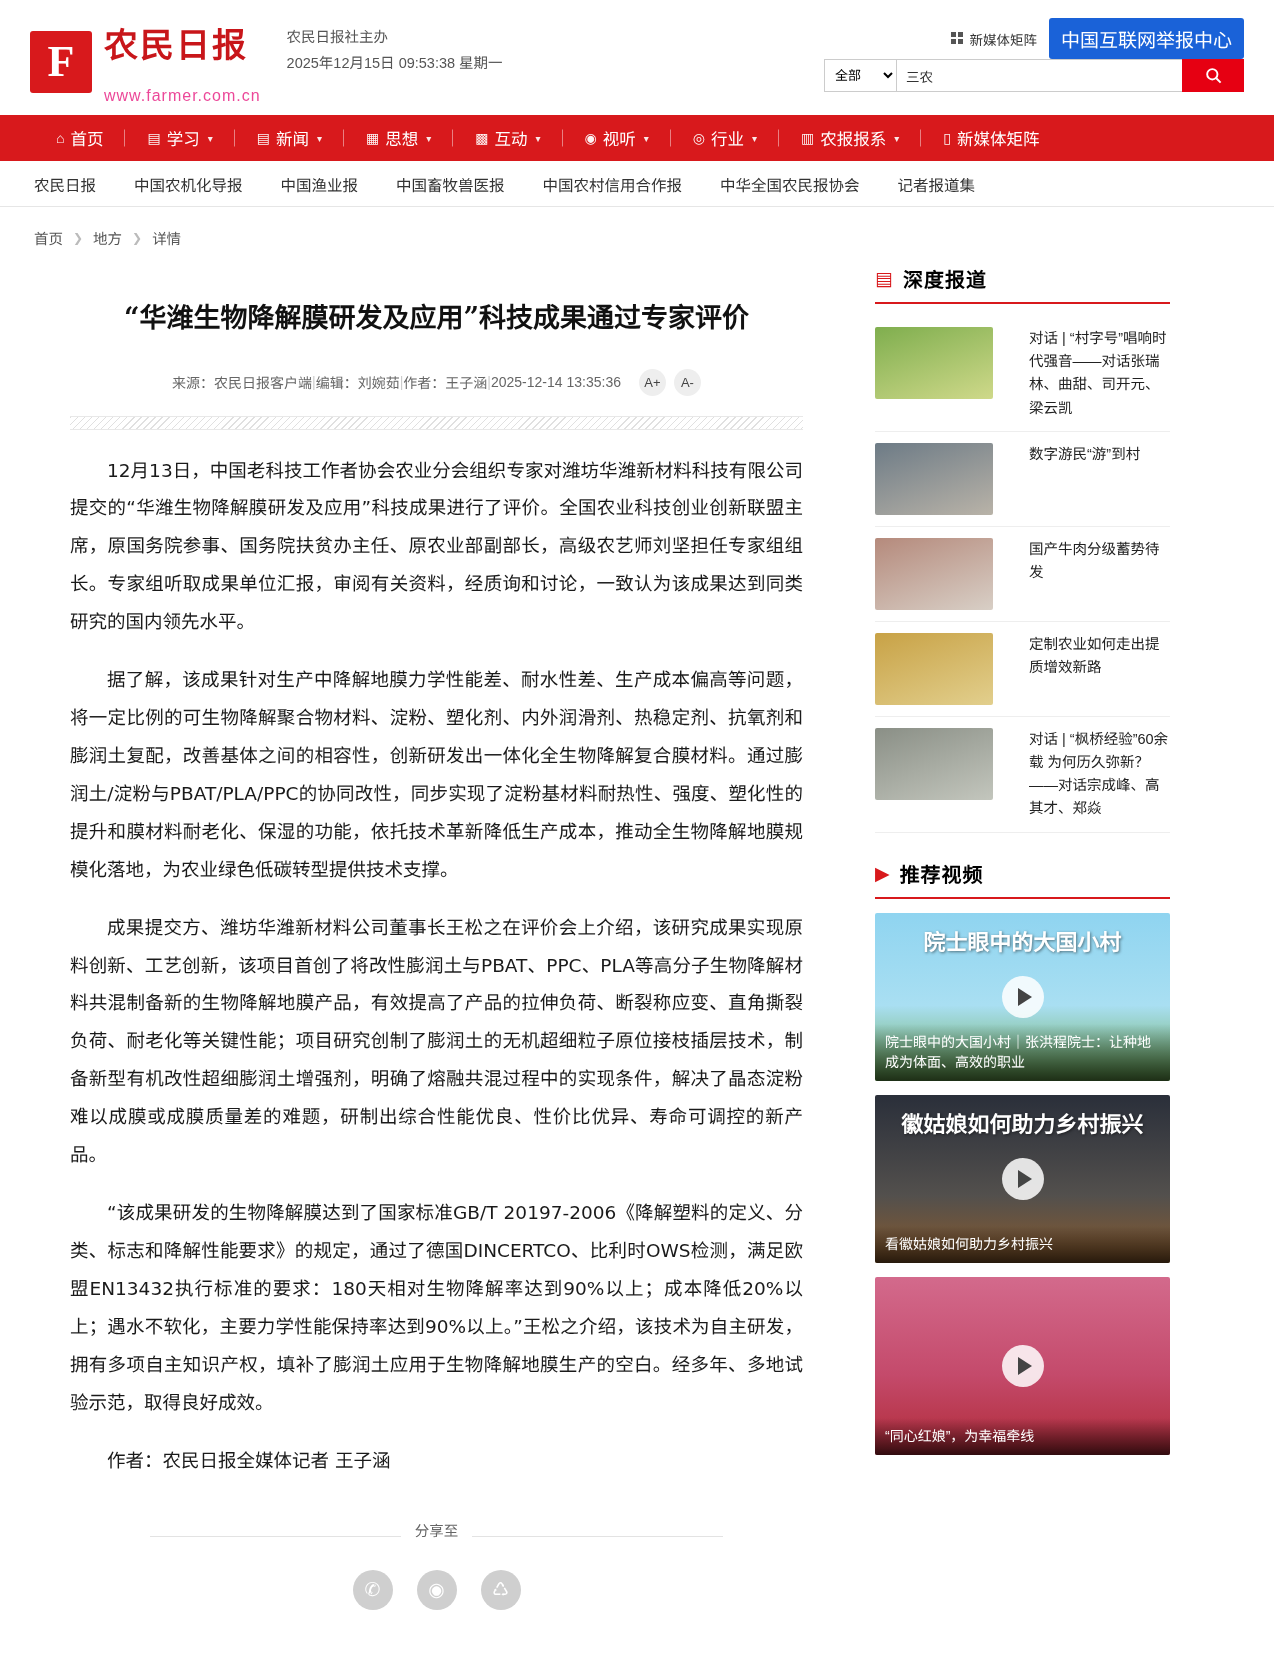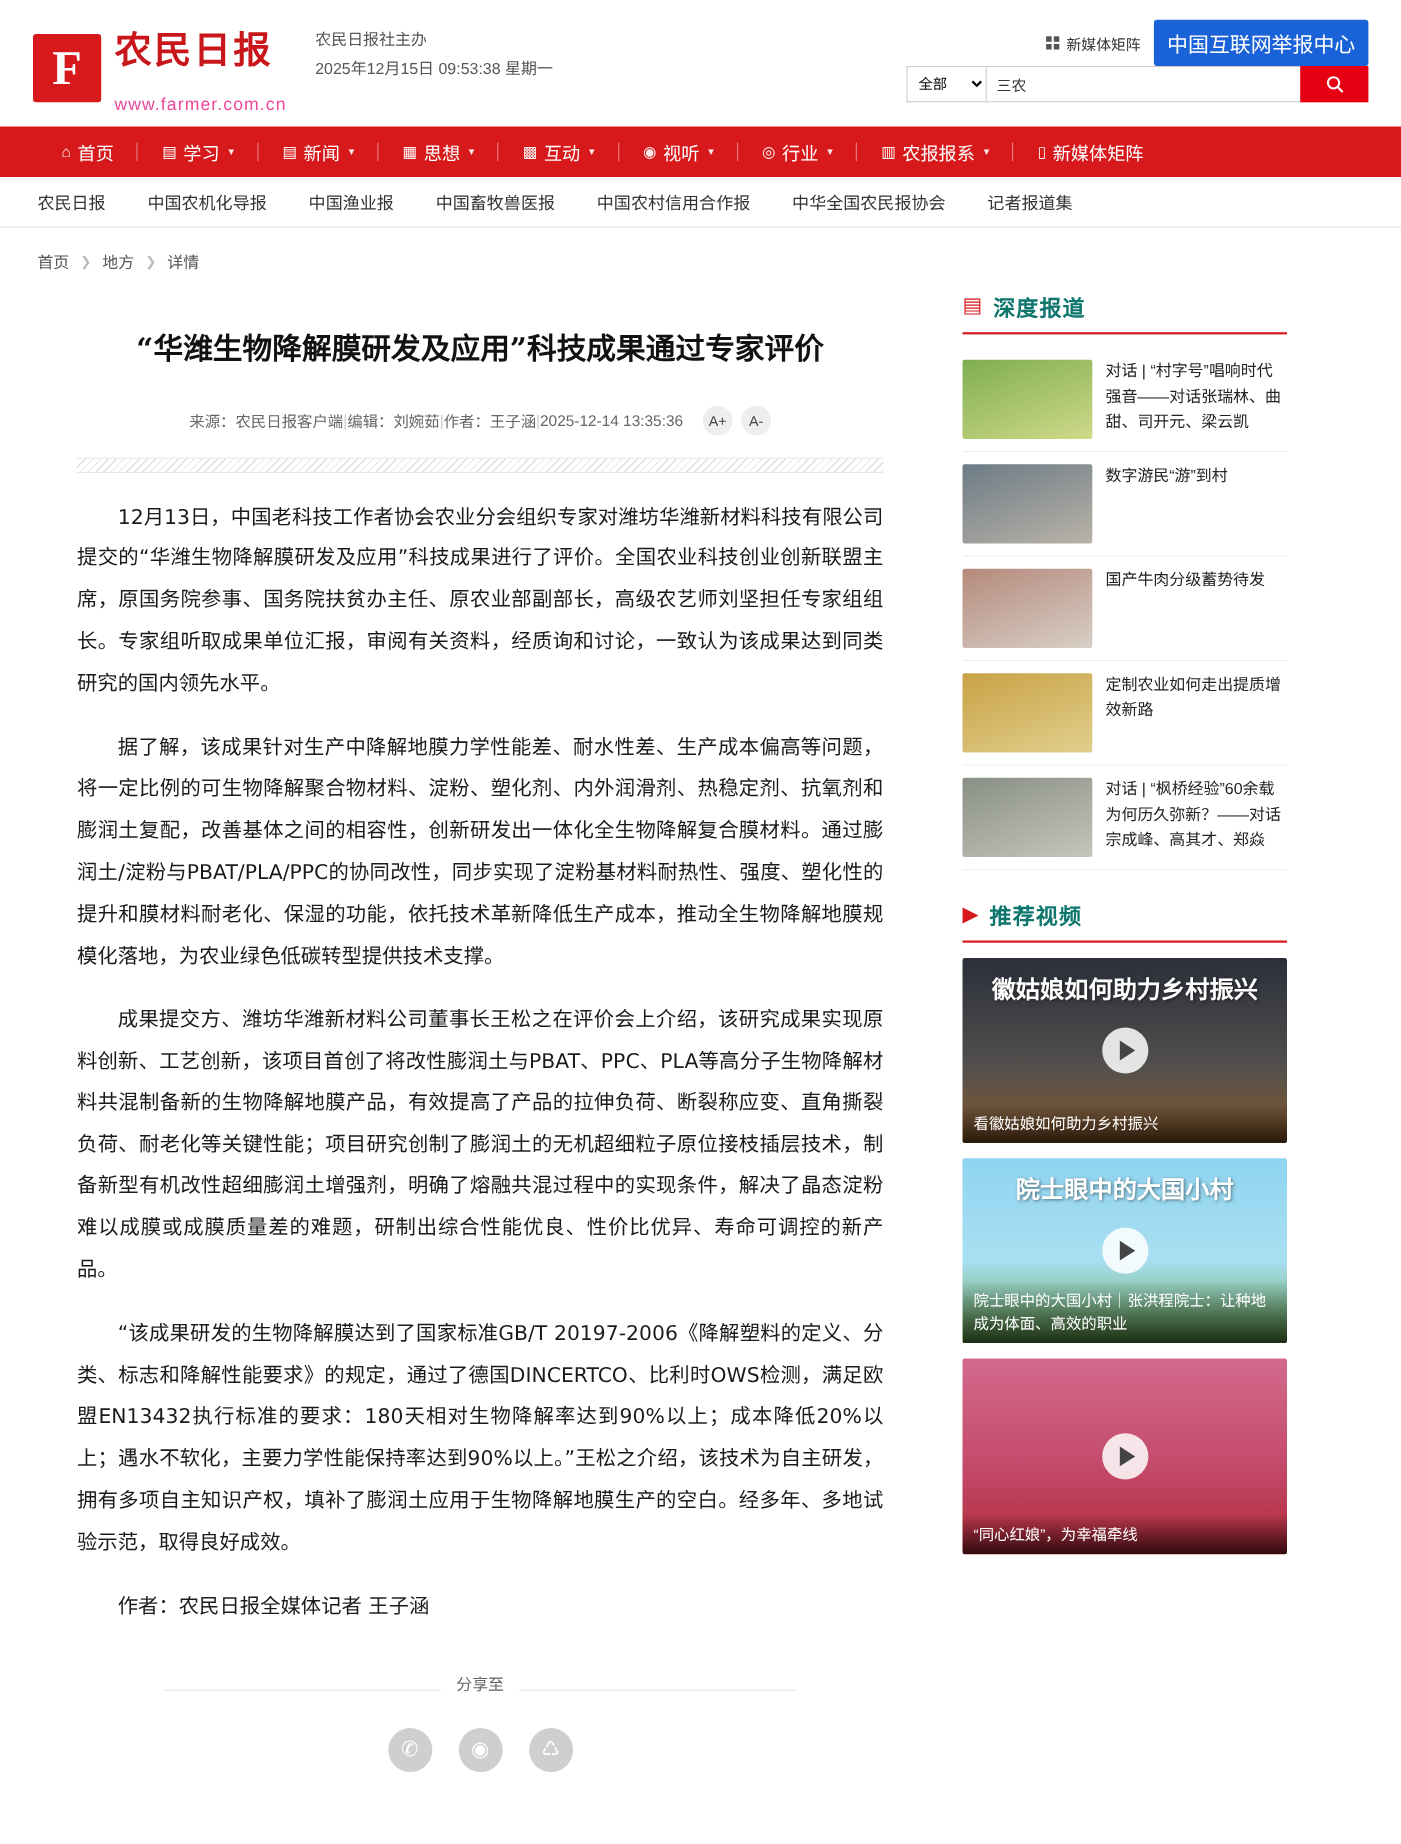--- a/index.html
+++ b/index.html
@@ -122,31 +122,31 @@
     display:flex; align-items:center; justify-content:center; font-size:19px;
   }
 
   
   .sidebar { width: 295px; }
   .side-head {
     display:flex; align-items:center; gap:10px; border-bottom: 2px solid #d8191c;
     padding-bottom: 9px; margin-bottom: 12px;
   }
   .side-head .sh-ico { color:#d8191c; font-size: 19px; }
-  .side-head .sh-title { font-size: 20px; font-weight:bold; color:#0f766e; letter-spacing:1px; }
+  .side-head .sh-title { font-size: 20px; font-weight:bold; color:#000000; letter-spacing:1px; }
   .side-list { }
   .side-item {
     display:flex; gap: 12px; padding: 11px 0; border-bottom:1px solid #eee; align-items:flex-start;
   }
   .thumb {
     width: 118px; height: 72px; flex: 0 0 118px; border-radius:2px; overflow:hidden;
     position:relative; background:#ccc;
   }
   .side-item .txt {
-    font-size: 14.5px; line-height: 1.6; color:#222;
+    font-size: 14.5px; line-height: 1.6; color:#222;margin-left:24px;
   }
   .video-head { margin-top: 26px; }
   .play-ico { color:#d8191c; font-size: 19px; }
   .video-card { position:relative; margin-top: 14px; border-radius:2px; overflow:hidden; height: 168px; }
   .video-cap {
     position:absolute; left:0; right:0; bottom:0; padding: 8px 10px;
     background: linear-gradient(transparent, rgba(0,0,0,.72));
     color:#fff; font-size: 14px; line-height:1.45;
   }
   .play-btn {
@@ -345,32 +345,32 @@
           <div class="thumb" style="background:linear-gradient(160deg,#8a8f86,#c3c6bd);"></div>
           <div class="txt">对话 | “枫桥经验”60余载 为何历久弥新？——对话宗成峰、高其才、郑焱</div>
         </div>
       </div>
 
       <div class="side-head video-head">
         <span class="play-ico">▶</span>
         <span class="sh-title">推荐视频</span>
       </div>
 
+      <div class="video-card" style="background:linear-gradient(180deg,#8fd4f0 0%,#a9dff2 55%,#69a84f 100%);">
+        <div class="vc-title">院士眼中的大国小村</div>
+        <div class="play-btn"></div>
+        <div class="video-cap">院士眼中的大国小村｜张洪程院士：让种地成为体面、高效的职业</div>
+      </div>
+
       <div class="video-card" style="background:linear-gradient(180deg,#2a2f3a 0%,#53504d 60%,#8a5a2b 100%);">
         <div class="vc-title">徽姑娘如何助力乡村振兴</div>
         <div class="play-btn"></div>
         <div class="video-cap">看徽姑娘如何助力乡村振兴</div>
       </div>
 
-      <div class="video-card" style="background:linear-gradient(180deg,#8fd4f0 0%,#a9dff2 55%,#69a84f 100%);">
-        <div class="vc-title">院士眼中的大国小村</div>
-        <div class="play-btn"></div>
-        <div class="video-cap">院士眼中的大国小村｜张洪程院士：让种地成为体面、高效的职业</div>
-      </div>
-
       <div class="video-card" style="background:linear-gradient(180deg,#d36a8c 0%,#c44a6b 55%,#b02a37 100%); height:178px;text-decoration:underline;">
         <div class="vc-title"></div>
         <div class="play-btn"></div>
         <div class="video-cap">“同心红娘”，为幸福牵线</div>
       </div>
 
     </div>
   </div>
 </div>
 

